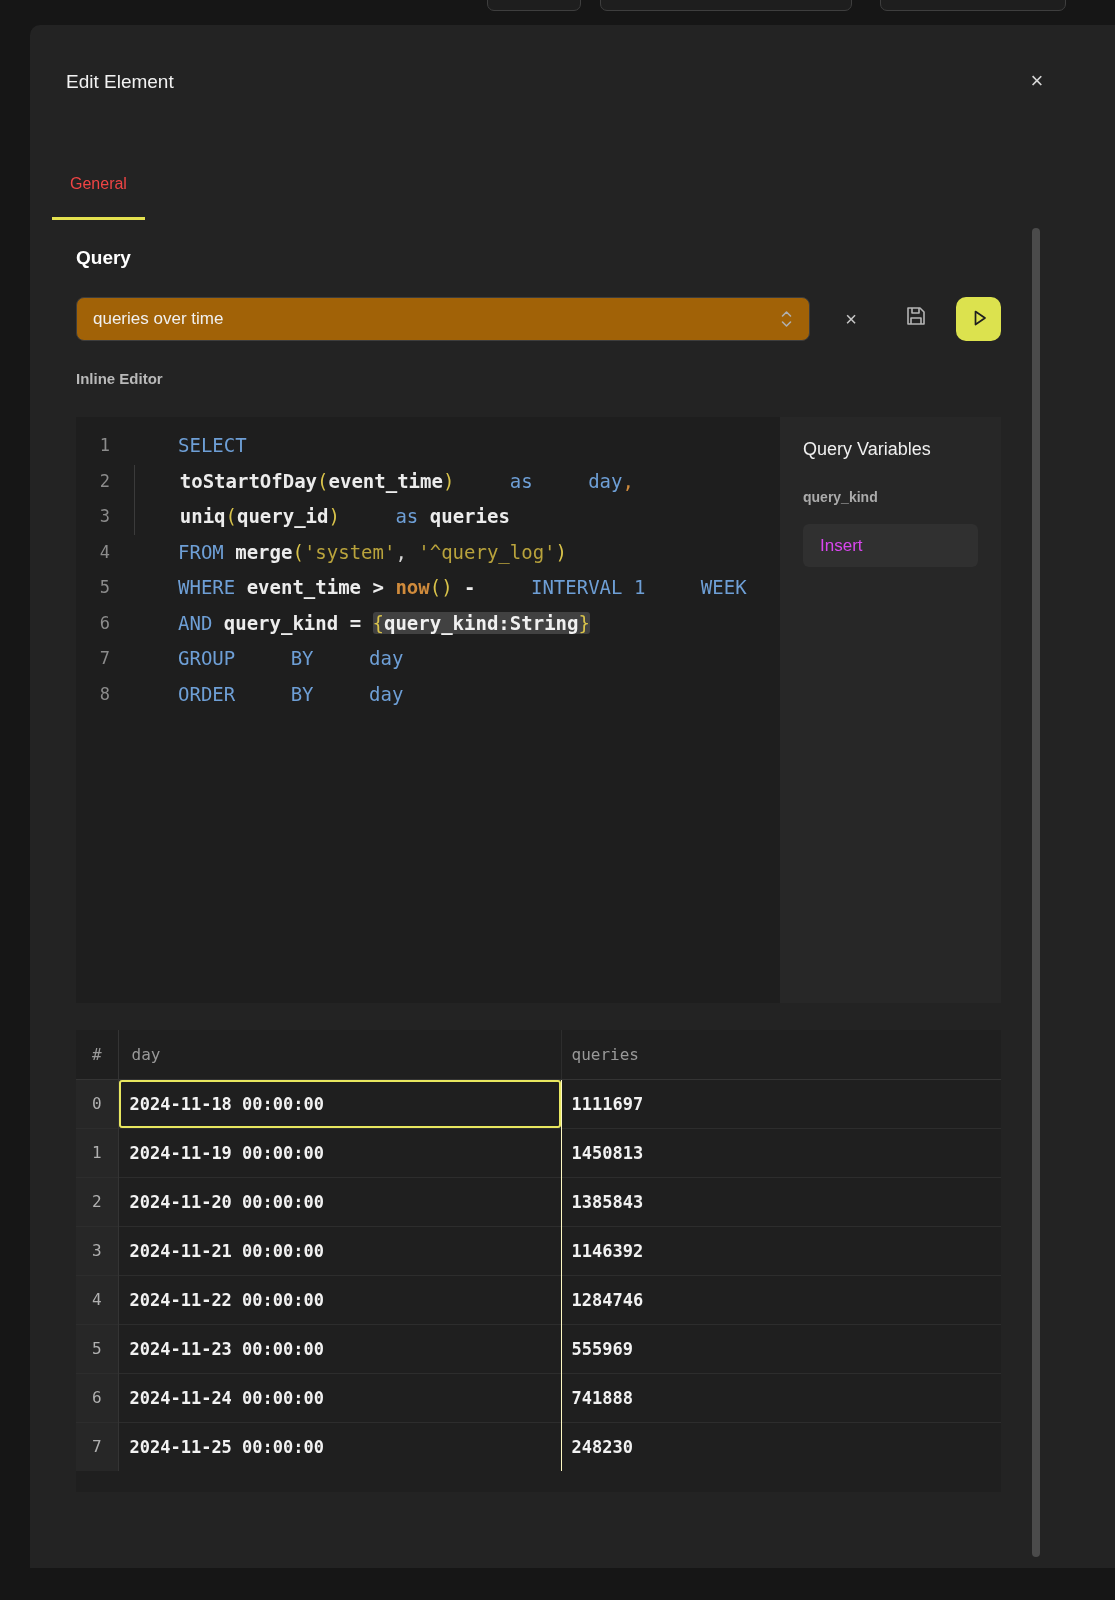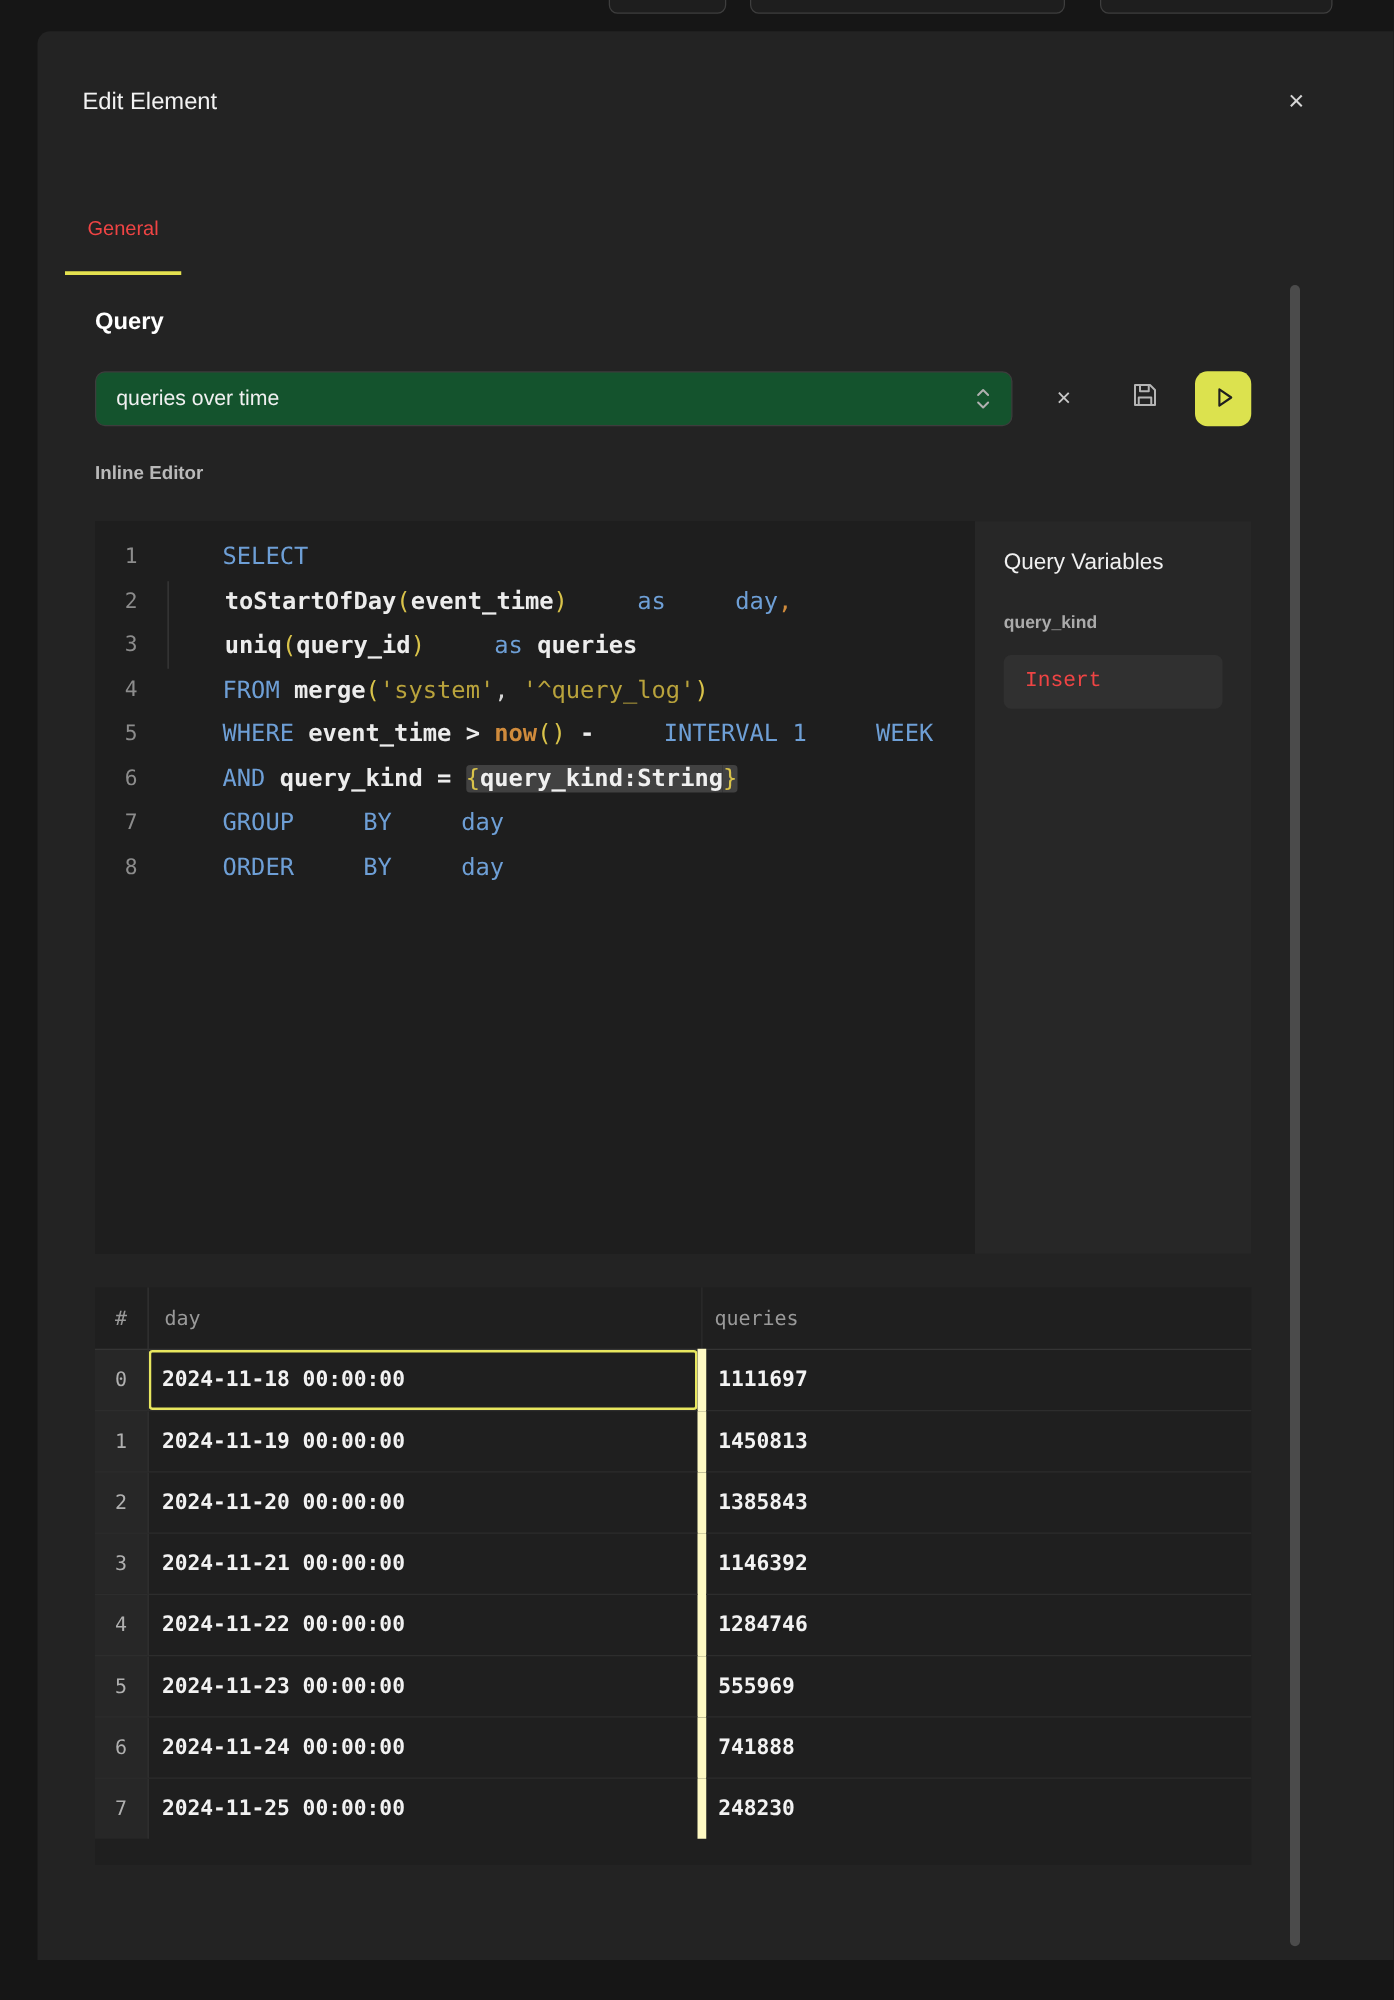--- a/index.html
+++ b/index.html
@@ -27,21 +27,21 @@
   .tab {
     position:absolute; left:22px; top:150px; height:45px; padding:0 18px;
     display:flex; align-items:flex-start; border-bottom:3px solid #e4e14f;
     color:#ef4444; font-size:16px; font-weight:500; cursor:pointer;
   }
 
   .query-heading { position:absolute; left:46px; top:222px; font-size:19px; font-weight:700; color:#ffffff; }
 
   .query-select {
     position:absolute; left:46px; top:272px; width:734px; height:44px;
-    background:#14532d; border:1px solid #3d3d3d; border-radius:8px;
+    background:#a16207; border:1px solid #3d3d3d; border-radius:8px;
     display:flex; align-items:center; padding:0 16px; color:#f0f0f0; font-size:17px; cursor:pointer;
   }
   .query-select .chev { margin-left:auto; display:flex; }
 
   .clear-btn { position:absolute; left:807px; top:280px; width:28px; height:28px; display:flex; align-items:center; justify-content:center; color:#c8c8c8; font-size:20px; cursor:pointer; }
   .save-btn  { position:absolute; left:869px; top:276px; width:34px; height:34px; display:flex; align-items:center; justify-content:center; cursor:pointer; }
   .play-btn  { position:absolute; left:926px; top:272px; width:45px; height:44px; background:#dce24e; border:none; border-radius:10px; display:flex; align-items:center; justify-content:center; cursor:pointer; }
 
   .inline-editor-label { position:absolute; left:46px; top:345px; font-size:15px; font-weight:600; color:#b9b9b9; }
 
@@ -66,36 +66,36 @@
   .tok-vb { color:#d9c34a; border-radius:3px 0 0 3px; }
   .tok-ve { color:#d9c34a; border-radius:0 3px 3px 0; }
   .tok-vm { color:#f0f0f0; font-weight:700; }
 
   .vars-panel { width:221px; background:#272727; position:relative; }
   .vars-title { position:absolute; left:23px; top:22px; font-size:18px; font-weight:500; color:#f0f0f0; }
   .var-name { position:absolute; left:23px; top:72px; font-size:14px; font-weight:600; color:#ababab; }
   .insert-btn {
     position:absolute; left:23px; top:107px; width:175px; height:43px;
     background:#303030; border:none; border-radius:6px; display:flex; align-items:center;
-    padding-left:17px; color:#ef4444; font-size:17px; cursor:pointer;font-family:Liberation Mono, monospace;
+    padding-left:17px; color:#d946ef; font-size:17px; cursor:pointer;
   }
 
   .table-wrap { position:absolute; left:46px; top:1005px; width:925px; height:462px; background:#1f1f1f; }
   table.results { width:925px; border-collapse:collapse; font-family:"DejaVu Sans Mono", monospace; table-layout:fixed; }
   table.results col.c-idx { width:42px; }
   table.results col.c-day { width:443px; }
   table.results col.c-q   { width:440px; }
   table.results th { height:49px; color:#999999; font-weight:400; font-size:16px; text-align:left; padding-left:13px; border-bottom:1px solid #343434; }
   table.results th.idx { text-align:center; padding-left:0; border-right:1px solid #343434; }
   table.results th.q { border-left:1px solid #2d2d2d; padding-left:10px; }
   table.results td { height:49px; border-top:1px solid #2d2d2d; }
   table.results tr:first-child td { border-top:none; }
   table.results td.idx { background:#272727; text-align:center; color:#b0b0b0; font-size:16px; border-right:1px solid #343434; }
   table.results td.day { padding-left:11px; color:#f2f2f2; font-weight:700; font-size:17px; }
-  table.results td.q   { padding-left:10px; color:#f2f2f2; font-weight:700; font-size:17px; border-left:7px solid #fef9c3; }
+  table.results td.q   { padding-left:10px; color:#f2f2f2; font-weight:700; font-size:17px; border-left:1px solid #fef9c3; }
   table.results td.day.selected { box-shadow: inset 0 0 0 2px #e8e75f; border-radius:3px; }
 
   .scroll-thumb { position:absolute; left:1002px; top:203px; width:8px; height:1329px; background:#4b4b4b; border-radius:4px; cursor:grab; }
 </style>
 </head>
 <body>
 
 <div class="bg-btn" id="bgbtn1"></div>
 <div class="bg-btn" id="bgbtn2"></div>
 <div class="bg-btn" id="bgbtn3"></div>

